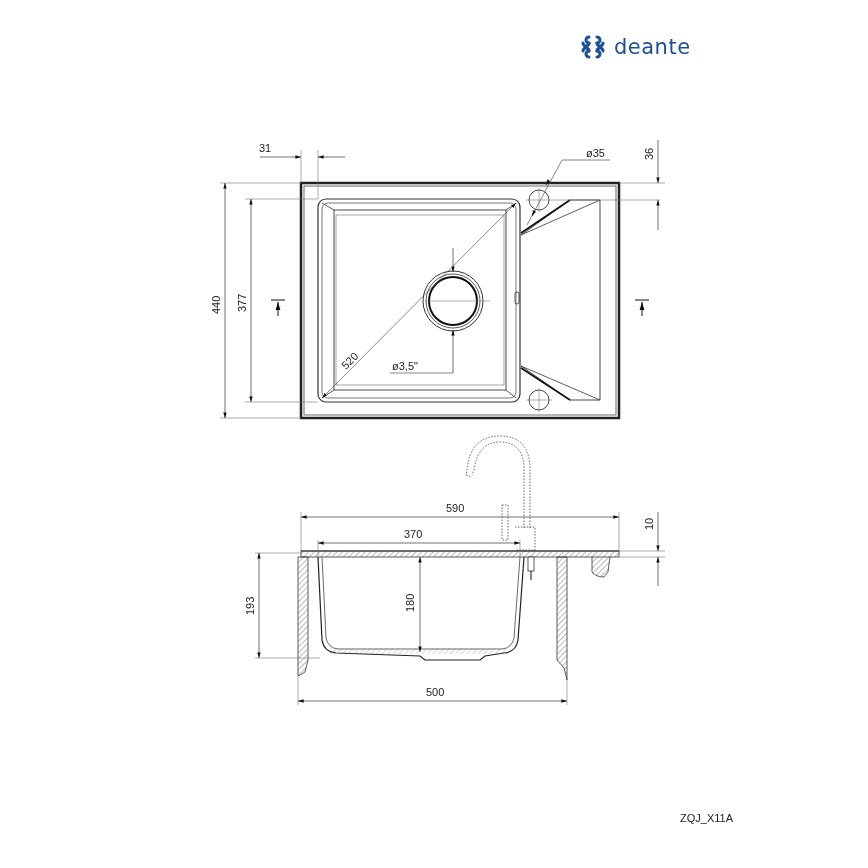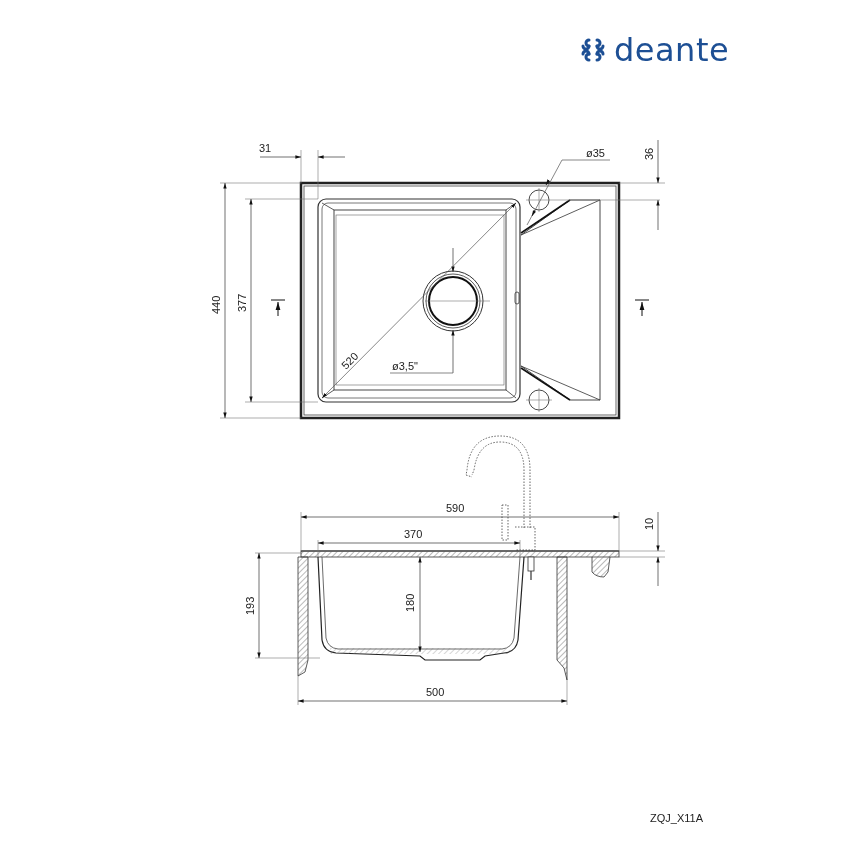--- a/index.html
+++ b/index.html
@@ -1,21 +1,21 @@
 <!DOCTYPE html>
 <html><head>
 <meta charset="utf-8">
 <style>
   html, body { margin: 0; padding: 0; background: #ffffff; }
   body { width: 868px; height: 868px; position: relative; overflow: hidden; font-family: "Liberation Sans", sans-serif; }
   .logo { position: absolute; left: 580px; top: 34px; display: flex; align-items: center; gap: 8px; }
-  .logo-text { font-family: "DejaVu Sans", sans-serif; font-size: 32px; color: #1d4f94; letter-spacing: 0.5px; line-height: 1; }
+  .logo-text { font-family: "DejaVu Sans", sans-serif; font-size: 21px; color: #1d4f94; letter-spacing: 0.5px; line-height: 1; }
   .drawing { position: absolute; left: 0; top: 0; }
   .dim { font-family: "Liberation Sans", sans-serif; font-size: 11px; fill: #222; }
-  .code { position: absolute; left: 650px; top: 812px; font-size: 11px; color: #222; font-family: "Liberation Sans", sans-serif; }
+  .code { position: absolute; left: 680px; top: 812px; font-size: 11px; color: #222; font-family: "Liberation Sans", sans-serif; }
 </style>
 </head>
 <body>
 
 <div class="logo">
   <svg width="26" height="26" viewBox="0 0 26 26">
     <g fill="none" stroke="#1d4f94" stroke-width="3" stroke-linecap="round">
       <path d="M9 3 a3 3 0 1 0 0 6"></path>
       <path d="M17 3 a3 3 0 1 1 0 6"></path>
       <path d="M9 23 a3 3 0 1 1 0 -6"></path>

